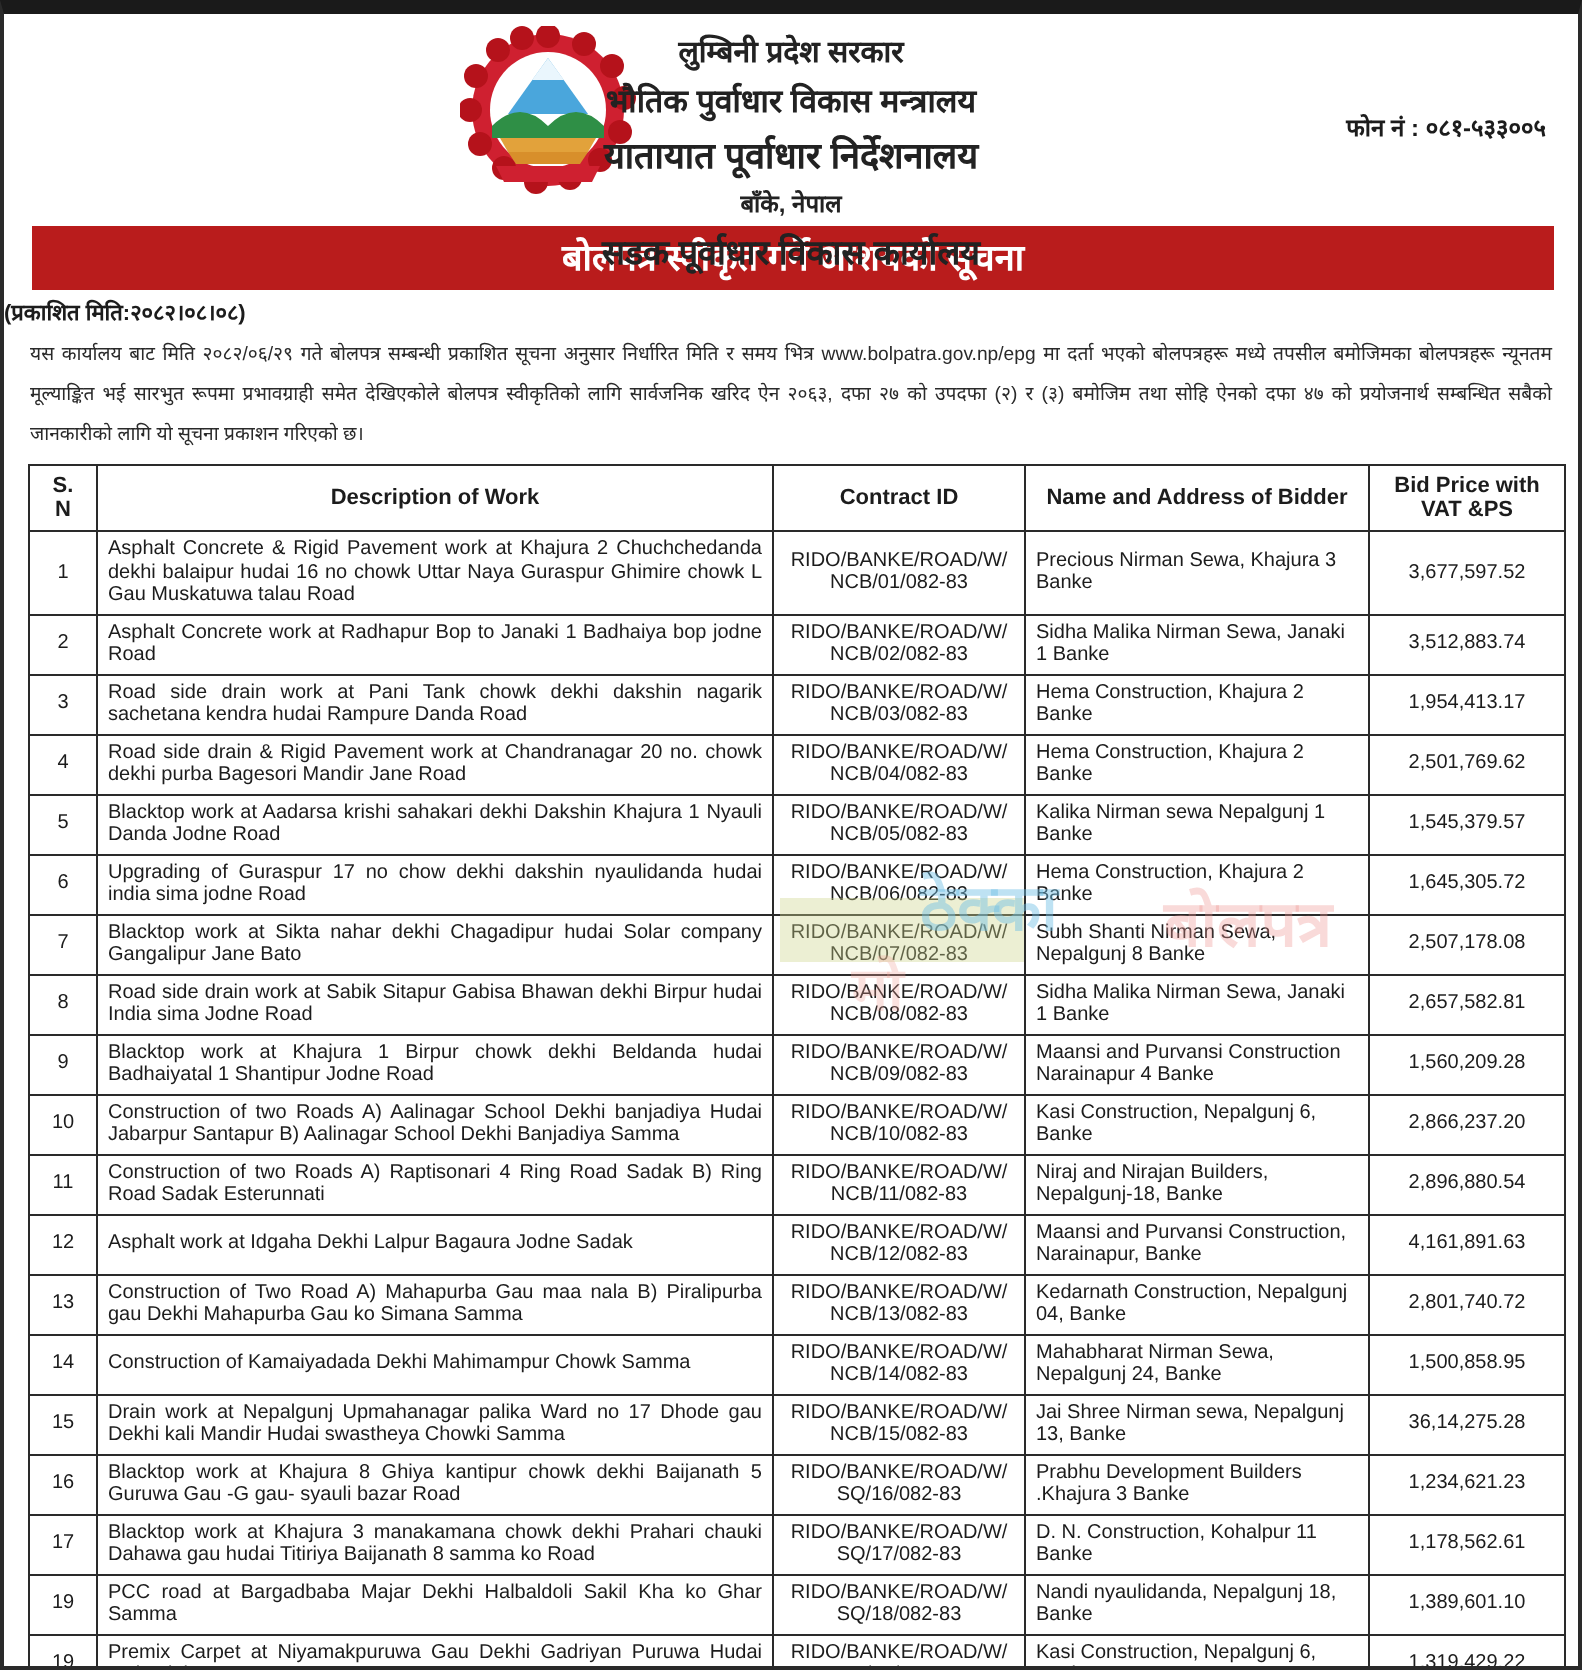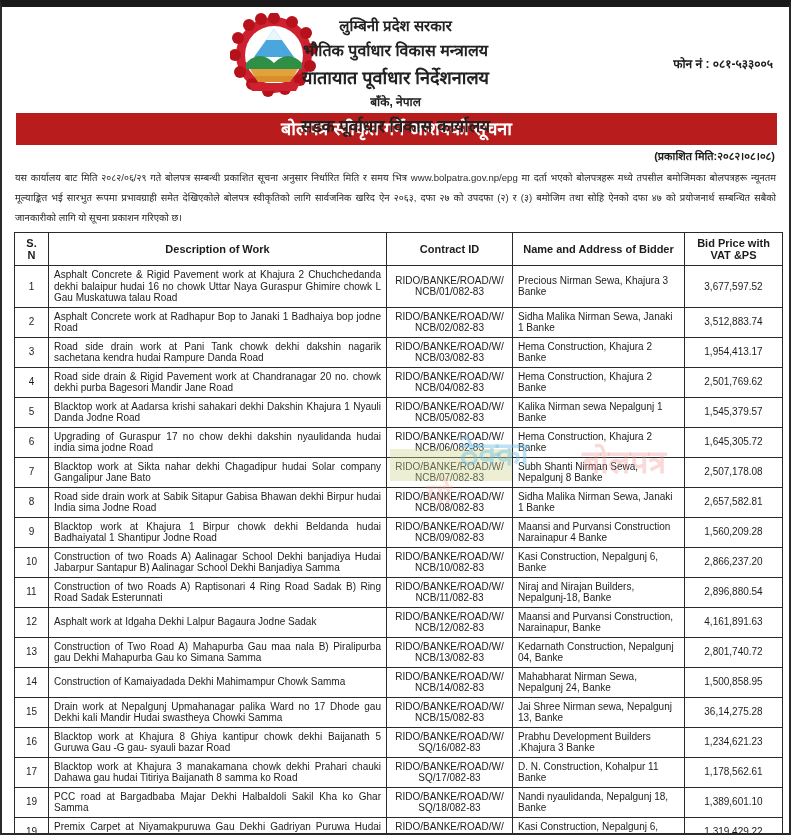--- a/index.html
+++ b/index.html
@@ -19,21 +19,21 @@
   .hl2 { font-size:16px; margin-top:4px; }
   .hl3 { font-size:18px; margin-top:4px; }
   .hl4 { font-size:17px; margin-top:4px; }
   .hl5 { font-size:12px; margin-top:4px; }
   .phone { position:absolute; right:16px; top:48px; font-size:12px; font-weight:bold; }
   
   .title-bar {
     margin:6px 12px 0 14px; background:#b91c1c; color:#ffffff; text-align:center;
     font-size:18px; font-weight:bold; padding:3px 0 5px 0;
   }
-  .pub-date { text-align:right; margin:3px 14px 0 0; font-size:11px; font-weight:bold; }
+  .pub-date { margin:3px 14px 0 0; font-size:11px; font-weight:bold; }
   
   .intro {
     margin:5px 13px 4px 13px; font-size:9.6px; line-height:20px; text-align:justify; color:#2a2a2a;
   }
   
   table.notice {
     width:768px; margin:2px 11px 0 12px; border-collapse:collapse; table-layout:fixed;
   }
   table.notice th, table.notice td {
     border:1.3px solid #2a2a2a; vertical-align:middle; padding:3px 5px; font-size:10px; line-height:11.5px;

